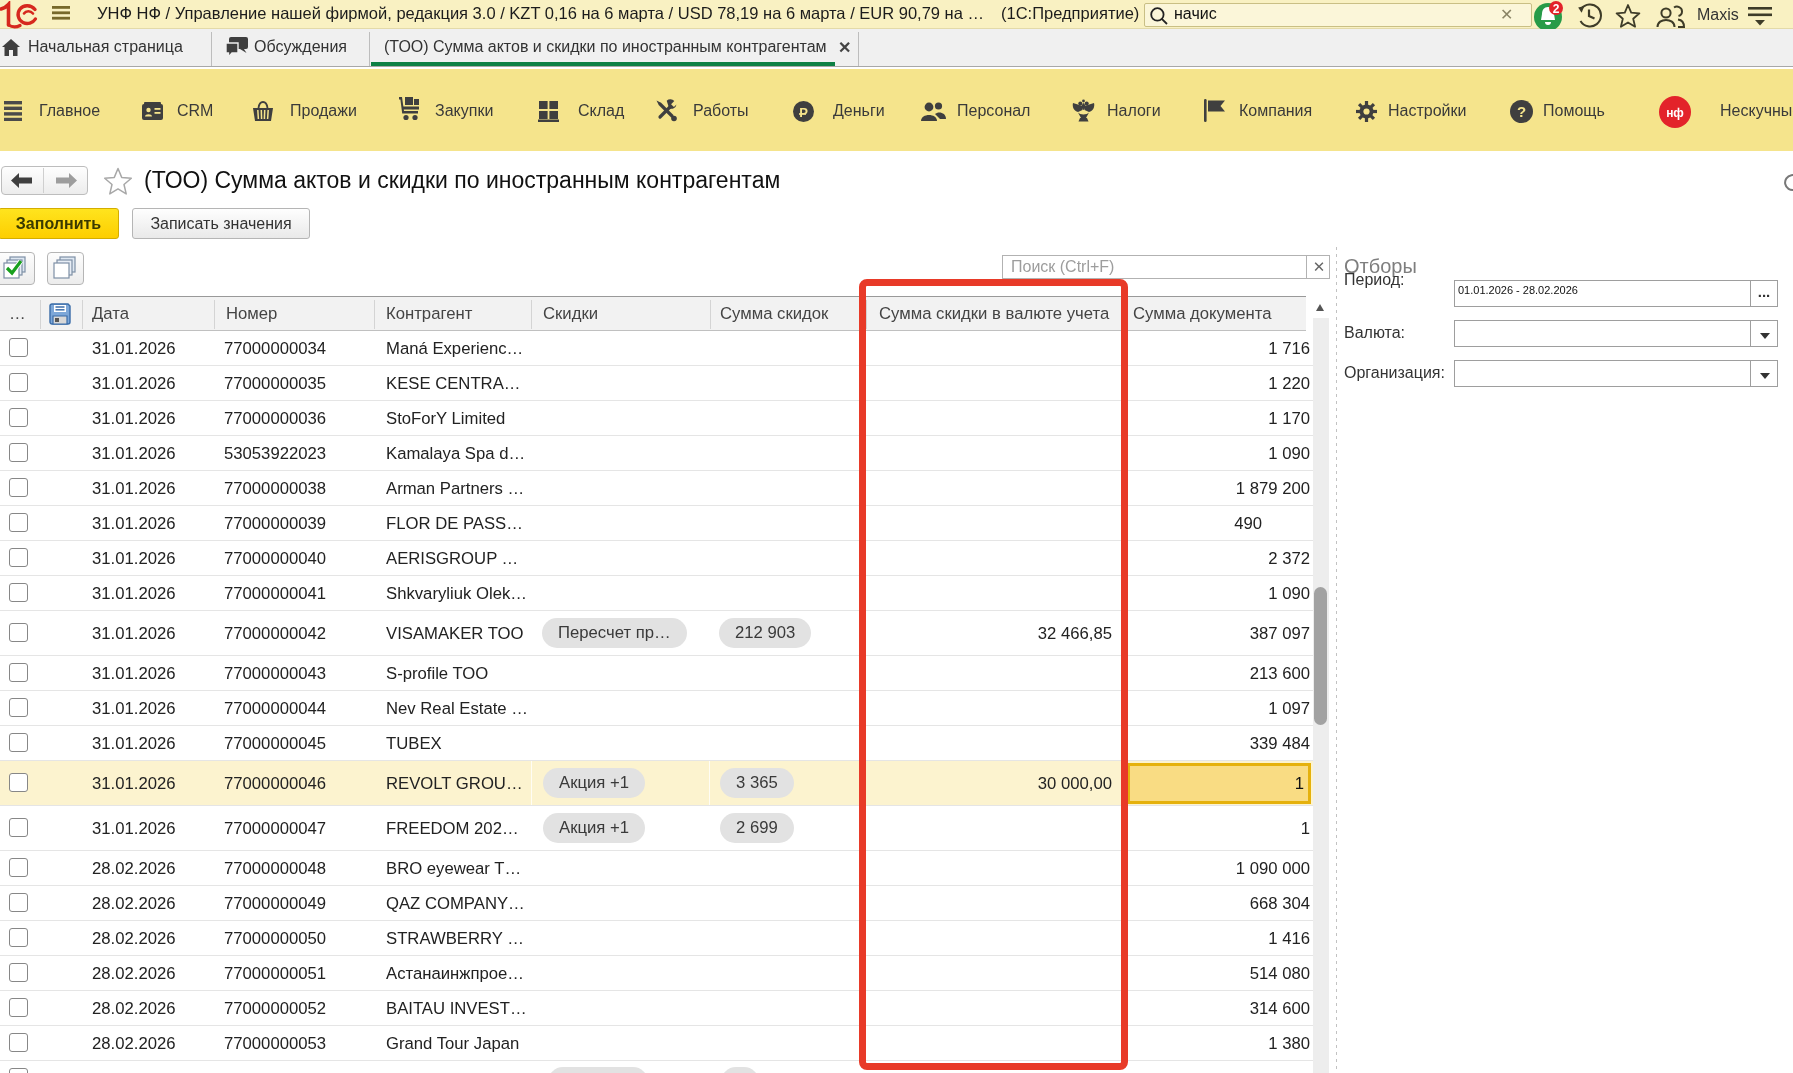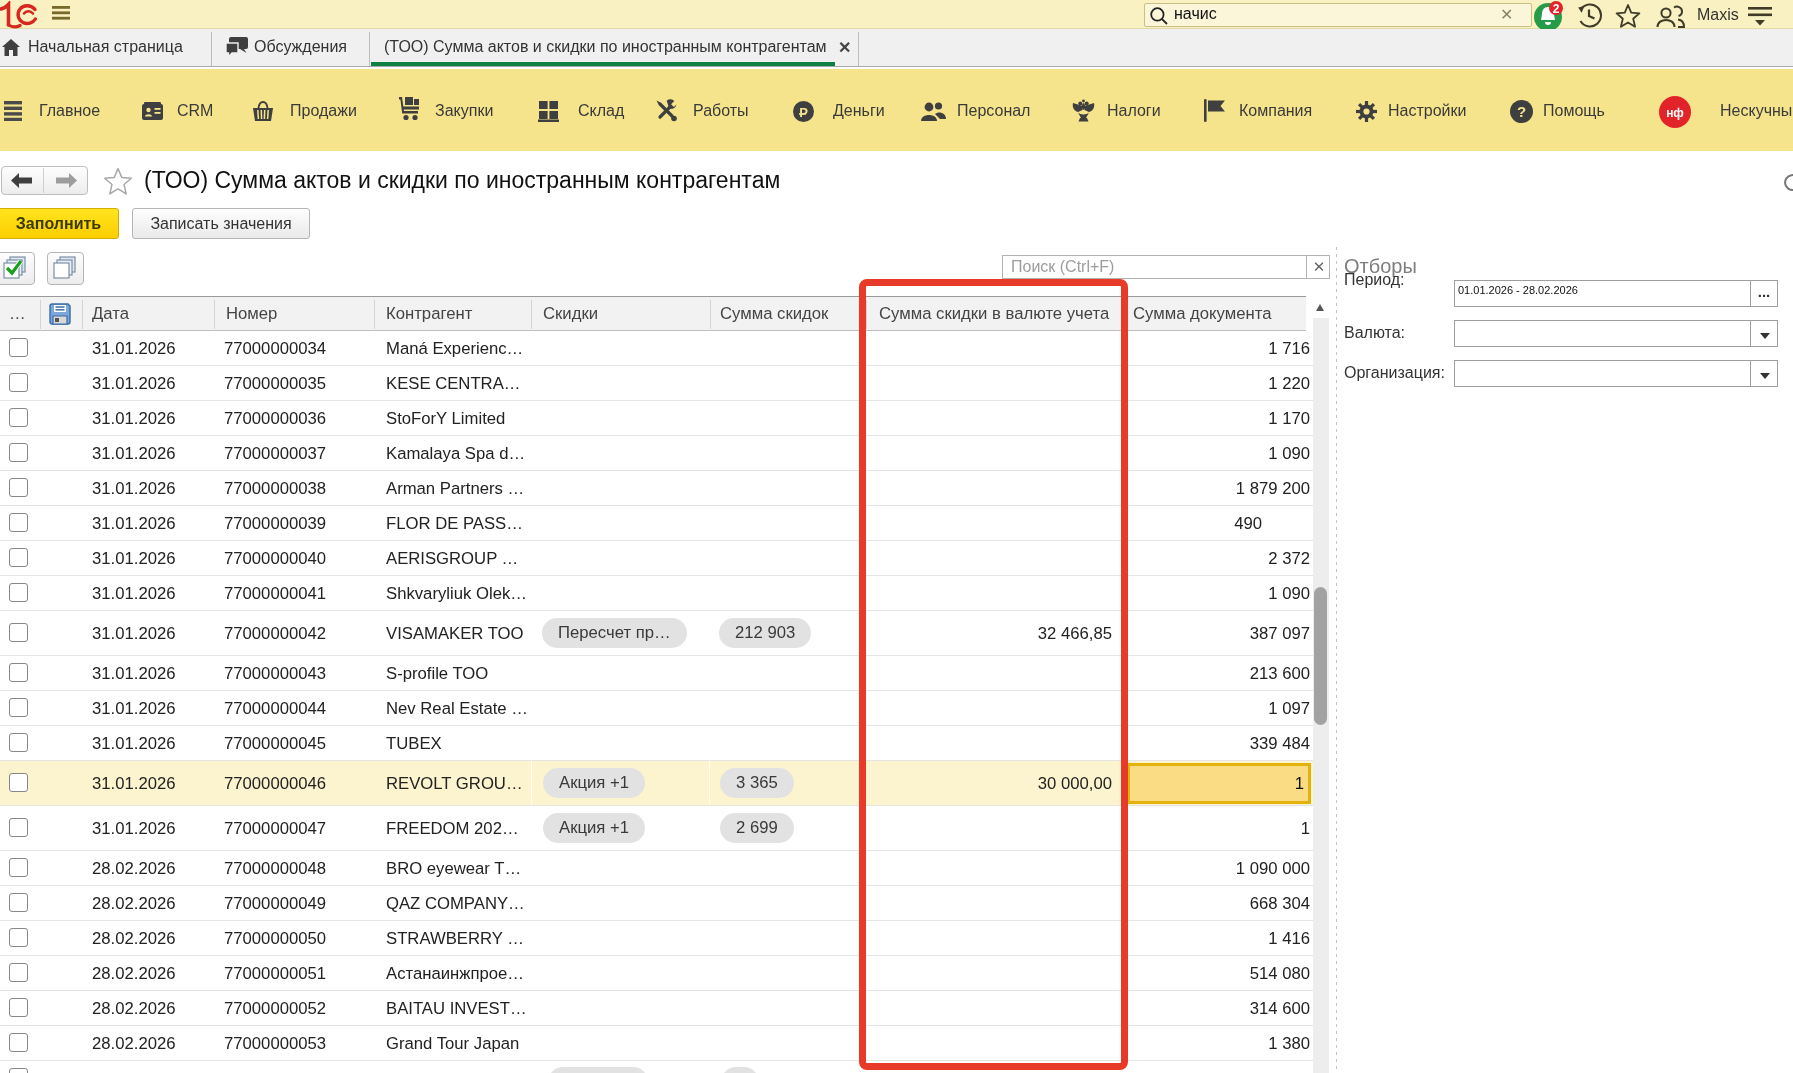--- a/index.html
+++ b/index.html
@@ -102,20 +102,21 @@
 <path d="M22 15.5 C26 16 28 18.5 28 23 H22"></path>
 </g>
     </svg>
     <svg class="abs" style="left:1748px;top:7px" width="24" height="19" viewBox="0 0 24 19">
 <g fill="#3e3c28">
 <rect x="0" y="0" width="24" height="2.6"></rect>
 <rect x="0" y="6.5" width="24" height="2.6"></rect>
 <path d="M7 13 H17 L12 18.5 Z"></path>
 </g>
     </svg>
+<div class="abs" style="left:97px;top:4px;font-size:16.5px;color:#1c1c1c;white-space:nowrap;">УНФ НФ / Управление нашей фирмой, редакция 3.0 / KZT 0,16 на 6 марта / USD 78,19 на 6 марта / EUR 90,79 на …<span style="display:inline-block;width:17px;"></span>(1С:Предприятие)</div>
 <div class="abs" id="searchbox"></div>
 <svg class="abs" style="left:1150px;top:7px" width="18" height="18" viewBox="0 0 18 18">
 <g fill="none" stroke="#222" stroke-width="1.8">
 <circle cx="7.4" cy="7.4" r="6.2"></circle>
 <line x1="11.8" y1="11.8" x2="17" y2="17"></line>
 </g>
     </svg>
 <div class="abs" style="left:1174px;top:5px;font-size:16px;color:#111;">начис</div>
 <div class="abs" style="left:1500px;top:5px;font-size:16px;color:#8a8465;">✕</div>
 <div class="abs" style="left:1697px;top:6px;font-size:16px;color:#333;">Maxis</div>
@@ -329,21 +330,21 @@
     <div class="row" style="top:401px;height:35px;">
       <div class="cb" style="top:7px;"></div>
       <div class="c" style="left:92px;top:8px;">31.01.2026</div>
       <div class="c" style="left:224px;top:8px;">77000000036</div>
       <div class="c" style="left:386px;top:8px;">StoForY Limited</div>
       <div class="c amt" style="left:1135px;width:175px;top:8px;">1 170</div>
     </div>
     <div class="row" style="top:436px;height:35px;">
       <div class="cb" style="top:7px;"></div>
       <div class="c" style="left:92px;top:8px;">31.01.2026</div>
-      <div class="c" style="left:224px;top:8px;">77000000037</div>
+      <div class="c" style="left:224px;top:8px;">53053922023</div>
       <div class="c" style="left:386px;top:8px;">Kamalaya Spa d…</div>
       <div class="c amt" style="left:1135px;width:175px;top:8px;">1 090</div>
     </div>
     <div class="row" style="top:471px;height:35px;">
       <div class="cb" style="top:7px;"></div>
       <div class="c" style="left:92px;top:8px;">31.01.2026</div>
       <div class="c" style="left:224px;top:8px;">77000000038</div>
       <div class="c" style="left:386px;top:8px;">Arman Partners …</div>
       <div class="c amt" style="left:1135px;width:175px;top:8px;">1 879 200</div>
     </div>

